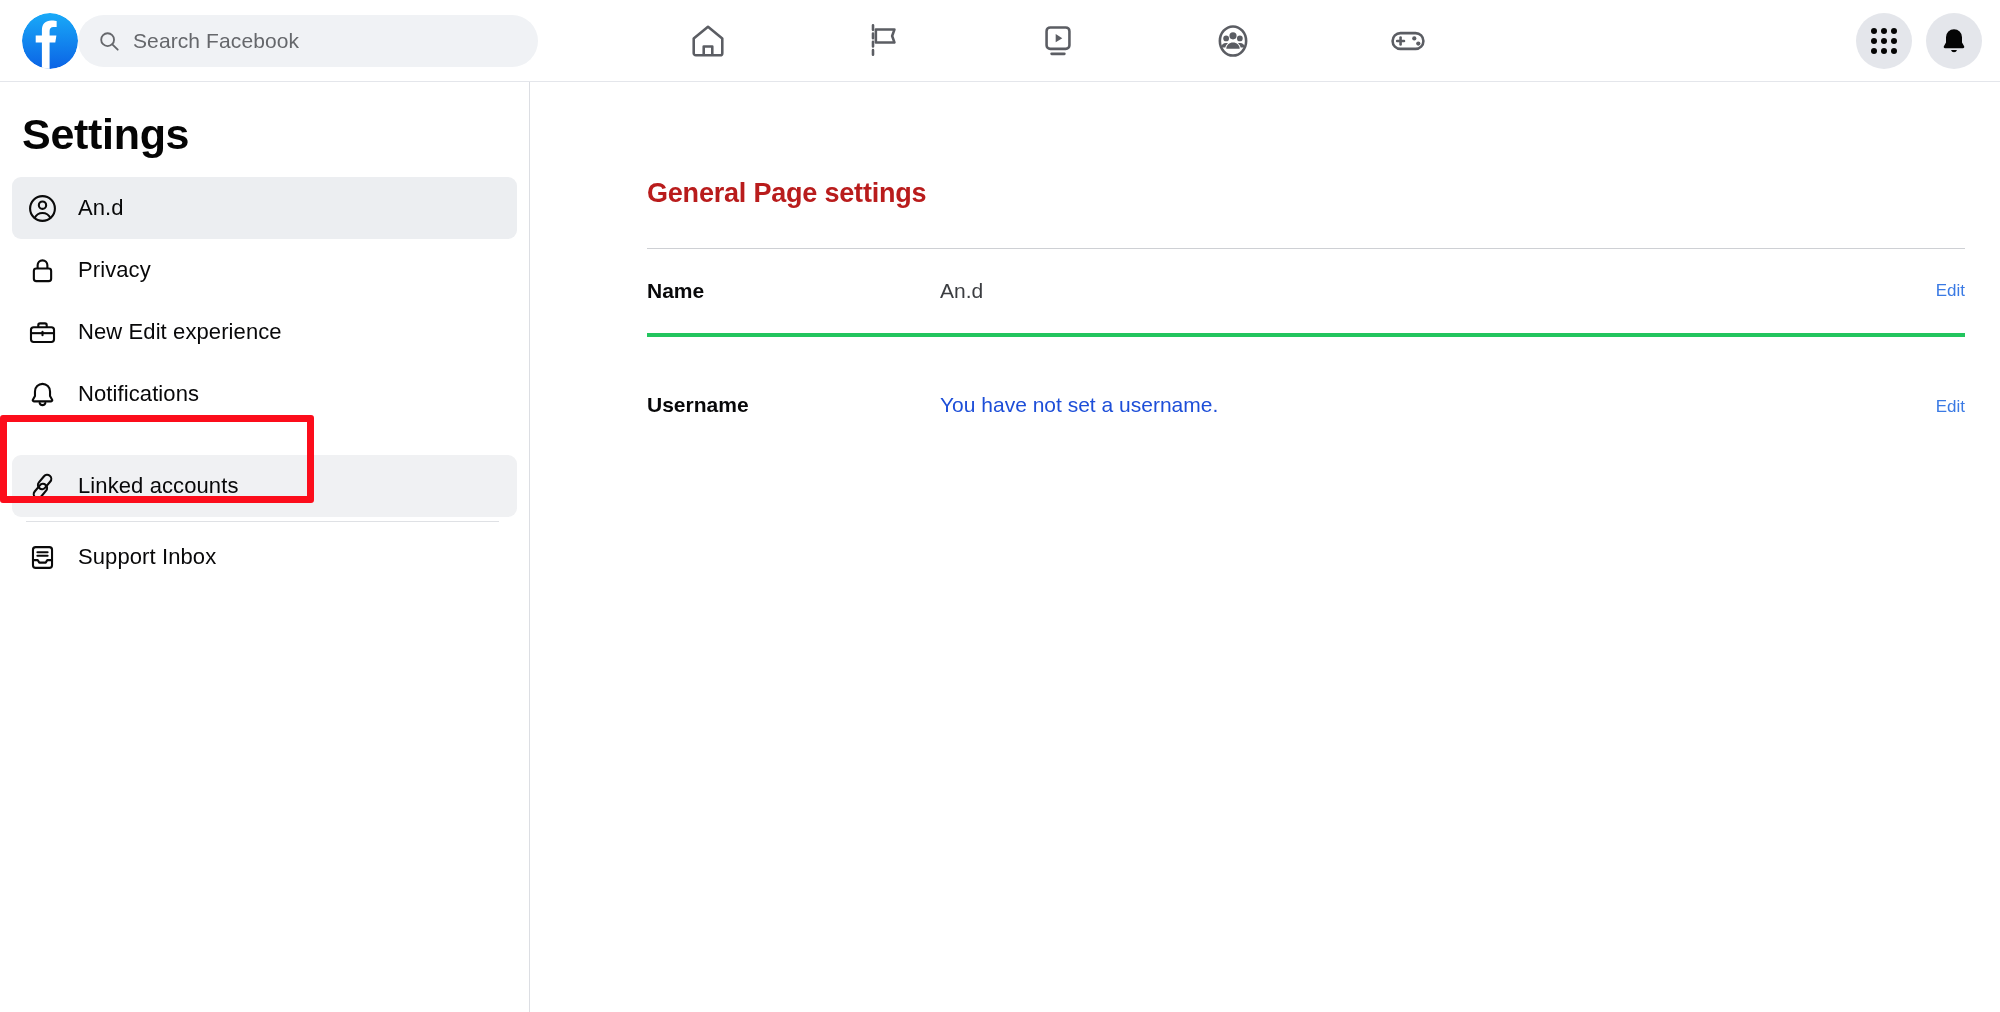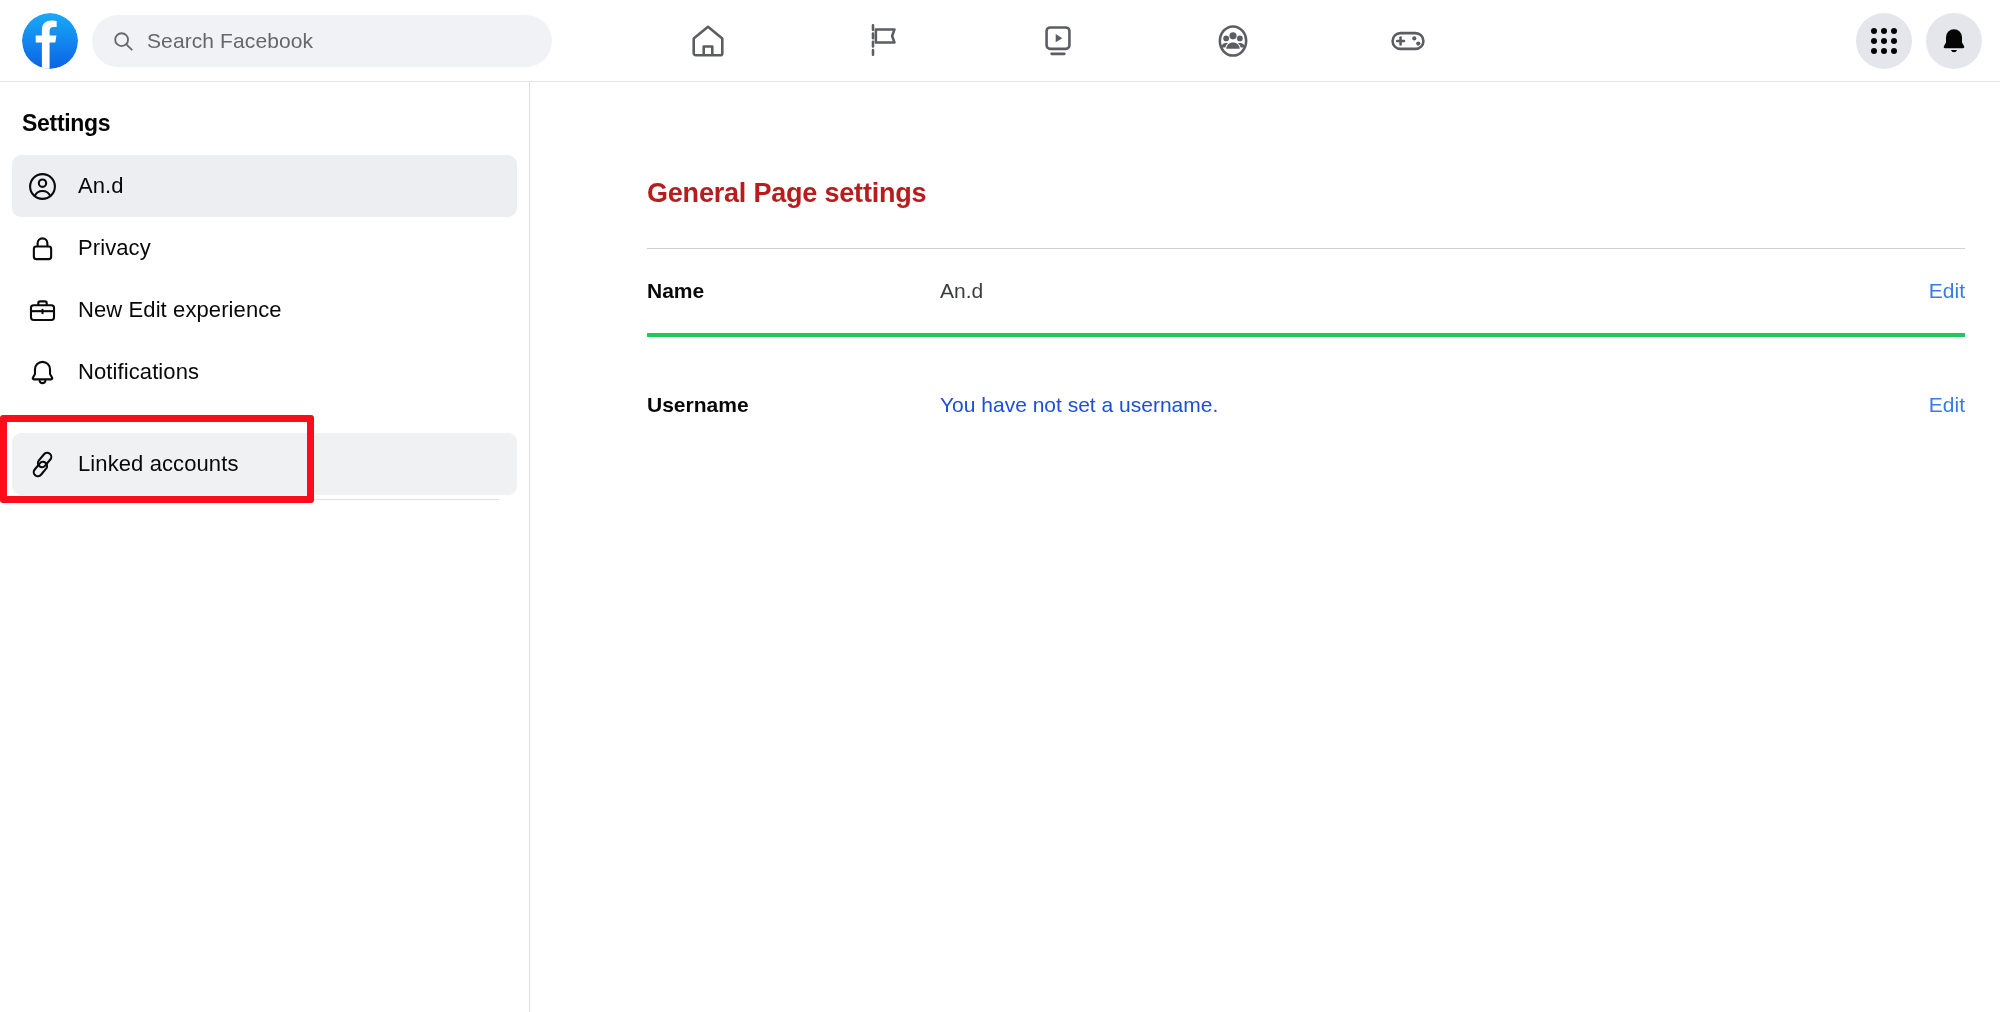--- a/index.html
+++ b/index.html
@@ -11,21 +11,21 @@
   }
   .page { position: relative; width: 2000px; height: 1012px; background: #fff; }
 
   
   .header {
     position: absolute; top: 0; left: 0; right: 0; height: 82px;
     background: #ffffff;
     border-bottom: 1px solid #e4e6eb;
     display: flex; align-items: center;
   }
-  .header-left { display: flex; align-items: center; padding-left: 22px; gap: 14px; }
+  .header-left { display: flex; align-items: center; padding-left: 22px; }
   .fb-logo { width: 56px; height: 56px; display: block; border-radius: 50%; }
   .search-pill {
     width: 460px; height: 52px; border-radius: 26px;
     background: #f0f2f5;
     display: flex; align-items: center; gap: 13px;
     padding: 0 20px;
     cursor: text;
   }
   .search-pill .search-ico { width: 22px; height: 22px; flex: 0 0 auto; }
   .search-text { color: #65676b; font-size: 21px; letter-spacing: .1px; }
@@ -55,21 +55,21 @@
   .grid-dots i { width: 6px; height: 6px; background: #050505; border-radius: 50%; display: block; }
 
   
   .sidebar {
     position: absolute; top: 82px; left: 0; width: 530px; bottom: 0;
     background: #ffffff;
     border-right: 1px solid #dcdee3;
     padding-top: 14px;
   }
   .settings-title {
-    font-size: 23px; font-weight: bold; color: #050505;
+    font-size: 43px; font-weight: bold; color: #050505;
     padding: 14px 0 18px 22px; letter-spacing: -.3px;
   }
   .nav-list { padding: 0 12px; }
   .nav-row {
     height: 62px; border-radius: 9px;
     display: flex; align-items: center; gap: 20px;
     padding-left: 14px;
     cursor: pointer;
     position: relative;
   }
@@ -109,21 +109,21 @@
   }
   .s-row + .s-row { border-top: 4px solid #22c55e; align-items: flex-end; }
   .s-label {
     width: 293px; flex: 0 0 293px;
     font-size: 21px; font-weight: bold; color: #080809;
   }
   .s-value { flex: 1 1 auto; font-size: 21px; }
   .s-value.strong { color: #3b3d41; }
   .s-value.muted { color: #1d4ed8; }
   .s-edit {
-    flex: 0 0 auto; font-size: 21px; color: #3a7ae4;
+    flex: 0 0 auto; font-size: 17px; color: #3a7ae4;
     cursor: pointer;
   }
 </style>
 </head>
 <body>
 
 <div class="page">
 
   <div class="header">
 
@@ -272,20 +272,31 @@
           <svg width="31" height="31" viewBox="0 0 28 28" fill="none">
             <rect x="12.2" y="2.6" width="7.4" height="14.6" rx="3.7" transform="rotate(40 15.9 9.9)" stroke="#0a0a0a" stroke-width="1.9"></rect>
             <rect x="8.4" y="10.8" width="7.4" height="14.6" rx="3.7" transform="rotate(40 12.1 18.1)" stroke="#0a0a0a" stroke-width="1.9"></rect>
           </svg>
         </span>
         <span class="lbl">Linked accounts</span>
       </div>
 
       <div class="nav-sep"></div>
 
+      <div class="nav-row">
+        <span class="ico">
+          <svg width="31" height="31" viewBox="0 0 28 28" fill="none">
+            <rect x="5.4" y="4.6" width="17.2" height="18.8" rx="2.4" stroke="#0a0a0a" stroke-width="1.9"></rect>
+            <line x1="9.4" y1="9.2" x2="18.6" y2="9.2" stroke="#0a0a0a" stroke-width="1.9" stroke-linecap="round"></line>
+            <line x1="9.4" y1="12.4" x2="18.6" y2="12.4" stroke="#0a0a0a" stroke-width="1.9" stroke-linecap="round"></line>
+            <path d="M5.4 16.4h4.3l1.4 2.2h5.8l1.4-2.2h4.3" stroke="#0a0a0a" stroke-width="1.9" stroke-linejoin="round"></path>
+          </svg>
+        </span>
+        <span class="lbl">Support Inbox</span>
+      </div>
 
 
     </div>
   </div>
 
   <div class="annot-box"></div>
 
   <div class="main">
     <div class="main-title">General Page settings</div>
 

